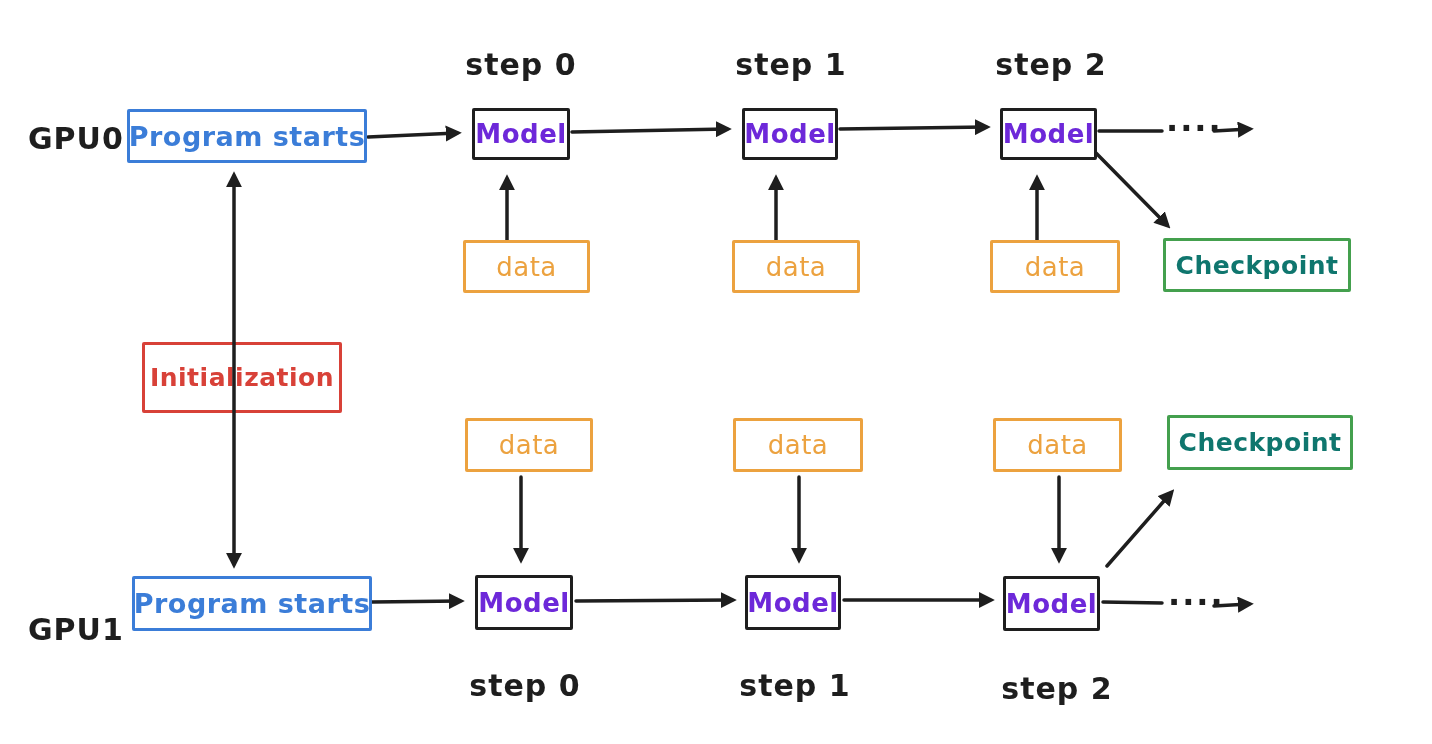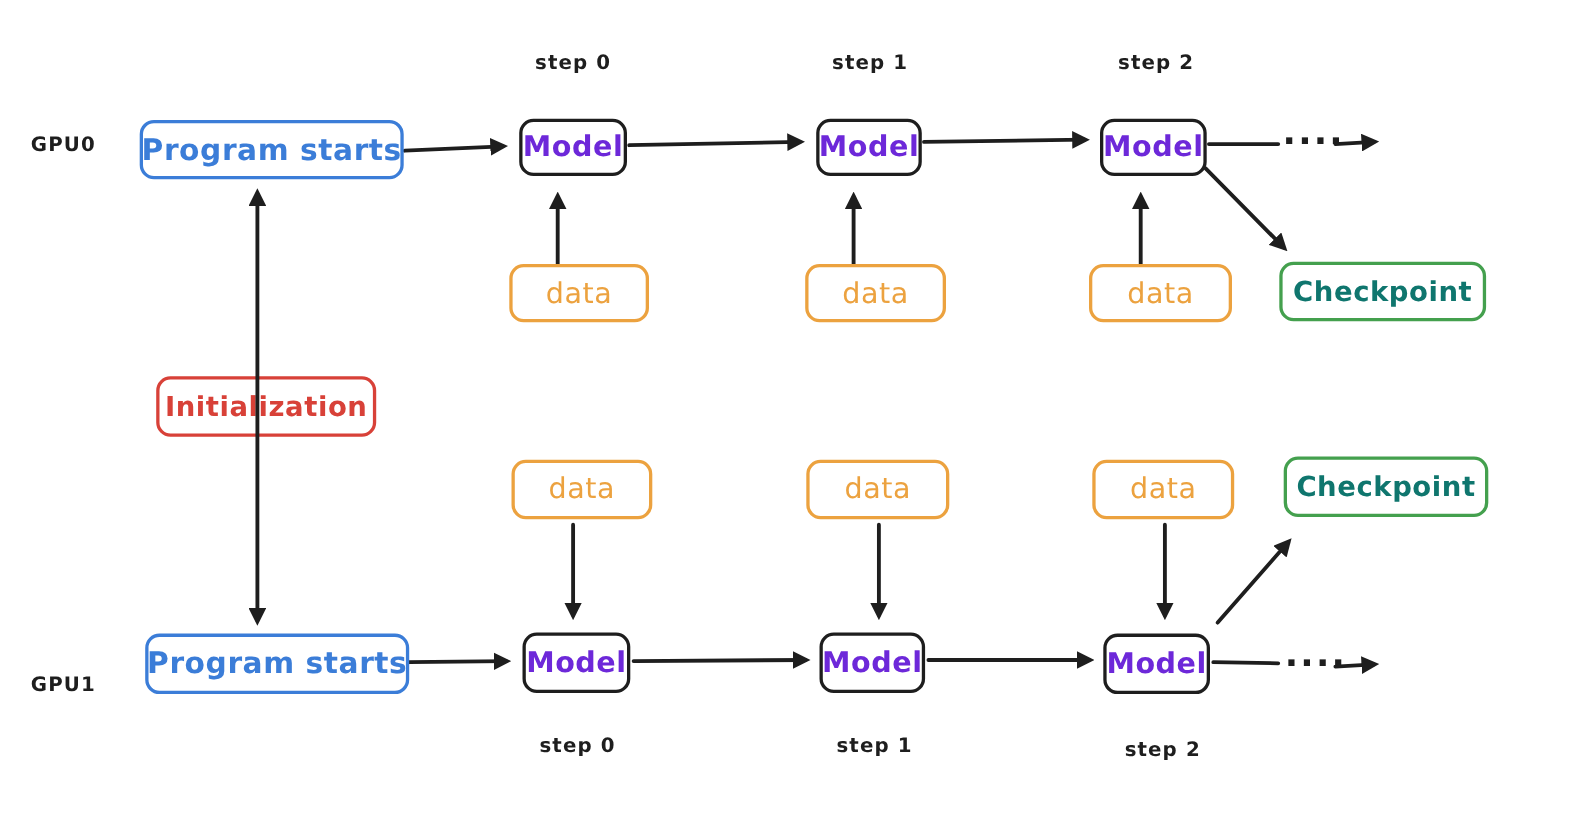--- a/index.html
+++ b/index.html
@@ -13,34 +13,34 @@
     overflow:hidden;
   }
   svg.layer { position:absolute; left:0; top:0; width:1432px; height:744px; }
   svg.layer path { stroke:#1e1e1e; stroke-width:3.5; fill:none; stroke-linecap:round; }
   .arrows-under { z-index:1; }
   .arrows-over  { z-index:3; }
 
   .box {
     position:absolute; z-index:2;
     display:flex; align-items:center; justify-content:center;
-    border:3px solid #fca5a5; border-radius:13px;
+    border:3px solid #fca5a5; border-radius:2px;
     background:#ffffff;
     font-weight:600; letter-spacing:0.5px;
     white-space:nowrap;
   }
   .box.blue   { border-color:#3b7dd8; color:#3b7dd8; font-size:27px; }
   .box.black  { border-color:#1e1e1e; color:#6d28d9; font-size:26px; }
   .box.orange { border-color:#eca23f; color:#eca23f; font-size:26px; font-weight:400; }
   .box.green  { border-color:#44a04e; color:#0f766e; font-size:25px; }
   .box.red    { border-color:#d84138; color:#d84138; font-size:25px; background:transparent; }
 
   .lbl {
     position:absolute; z-index:2;
-    font-size:18px; font-weight:600; color:#1e1e1e;
+    font-size:30px; font-weight:600; color:#1e1e1e;
     white-space:nowrap; letter-spacing:1px;
   }
   .step { text-align:center; }
   .dots {
     position:absolute; z-index:2;
     font-size:32px; font-weight:800; letter-spacing:2px;
     color:#1e1e1e; line-height:40px;
   }
 </style>
 </head>
@@ -92,21 +92,21 @@
   <div class="box black" style="left:1000px; top:108px; width:97px; height:52px;">Model</div>
 
   <div class="dots" style="left:1166px; top:100px;">....</div>
 
   <div class="box orange" style="left:463px; top:240px; width:127px; height:53px;">data</div>
   <div class="box orange" style="left:732px; top:240px; width:128px; height:53px;">data</div>
   <div class="box orange" style="left:990px; top:240px; width:130px; height:53px;">data</div>
 
   <div class="box green" style="left:1163px; top:238px; width:188px; height:54px;">Checkpoint</div>
 
-  <div class="box red" style="left:142px; top:342px; width:200px; height:55px;">Initialization</div>
+  <div class="box red" style="left:142px; top:342px; width:200px; height:71px;">Initialization</div>
 
   <div class="lbl" style="left:28px; top:612px;">GPU1</div>
   <div class="box blue" style="left:132px; top:576px; width:240px; height:55px;">Program starts</div>
 
   <div class="box orange" style="left:465px; top:418px; width:128px; height:54px;">data</div>
   <div class="box orange" style="left:733px; top:418px; width:130px; height:54px;">data</div>
   <div class="box orange" style="left:993px; top:418px; width:129px; height:54px;">data</div>
 
   <div class="box green" style="left:1167px; top:415px; width:186px; height:55px;">Checkpoint</div>
 

